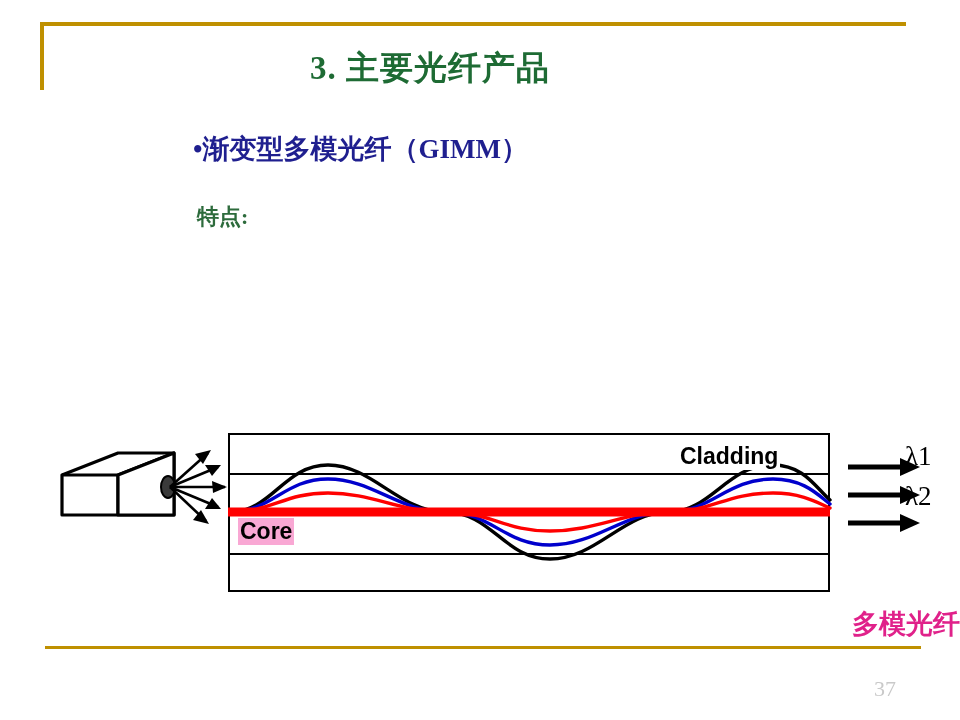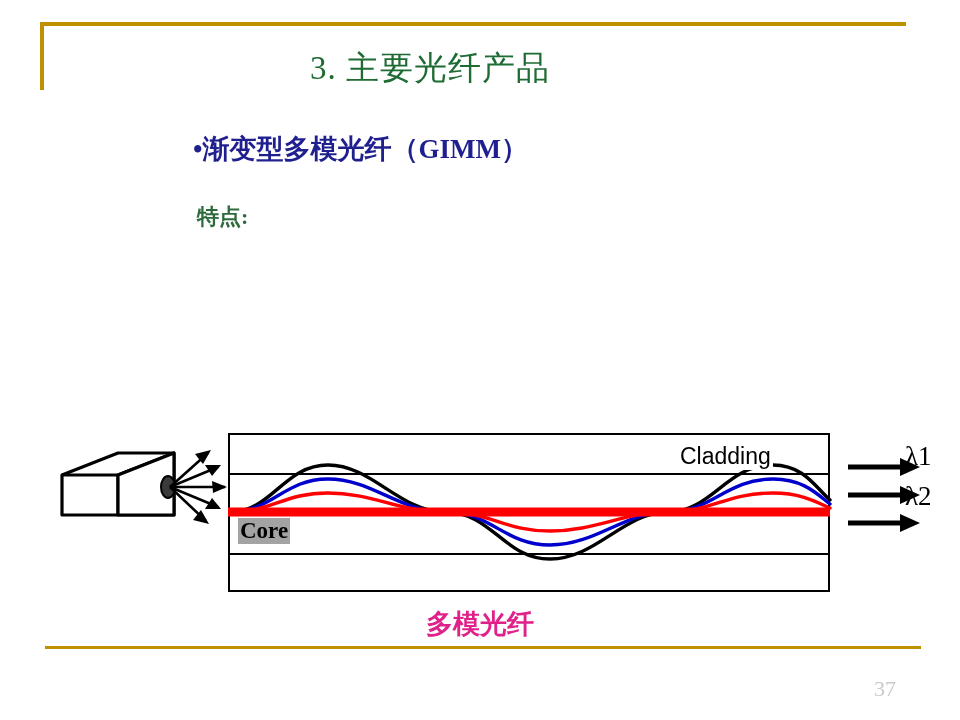--- a/index.html
+++ b/index.html
@@ -47,21 +47,21 @@
 
   
   .title {
     position: absolute;
     left: 0;
     top: 46px;
     width: 860px;
     text-align: center;
     font-family: "Liberation Serif", serif;
     font-size: 33px;
-    font-weight: normal;
+    font-weight: bold;
     color: #1e6b34;
     letter-spacing: 1px;
     white-space: nowrap;
   }
 
   
   .subtitle {
     position: absolute;
     left: 193px;
     top: 131px;
@@ -141,36 +141,36 @@
   }
   .inner-line.l1 { top: 48px; }
   .inner-line.l2 { top: 128px; }
 
   .label-cladding {
     position: absolute;
     left: 638px;
     top: 18px;
     font-family: "Liberation Sans", sans-serif;
     font-size: 23px;
-    font-weight: normal;
+    font-weight: bold;
     color: #000000;
     background: #ffffff;
     padding: 0 2px;
     white-space: nowrap;
     z-index: 6;
   }
   .label-core {
     position: absolute;
     left: 198px;
     top: 93px;
-    font-family: Liberation Serif, serif;
+    font-family: Liberation Sans, sans-serif;
     font-size: 23px;
     font-weight: bold;
     color: #000000;
-    background: #a3a3a3;
+    background: #f9a8d4;
     padding: 0 2px;
     white-space: nowrap;
     z-index: 6;
   }
 
   .waves {
     position: absolute;
     left: 0;
     top: 0;
     width: 900px;
@@ -205,21 +205,21 @@
   }
   .lam1 { left: 905px; top: 441px; }
   .lam2 { left: 905px; top: 481px; }
 
   
   .caption {
     position: absolute;
     left: 0;
     top: 606px;
     width: 960px;
-    text-align: center;
+    text-align: right;
     font-family: "Liberation Serif", serif;
     font-size: 27px;
     font-weight: bold;
     color: #e0218a;
     white-space: nowrap;
   }
 
   
   .pageno {
     position: absolute;

